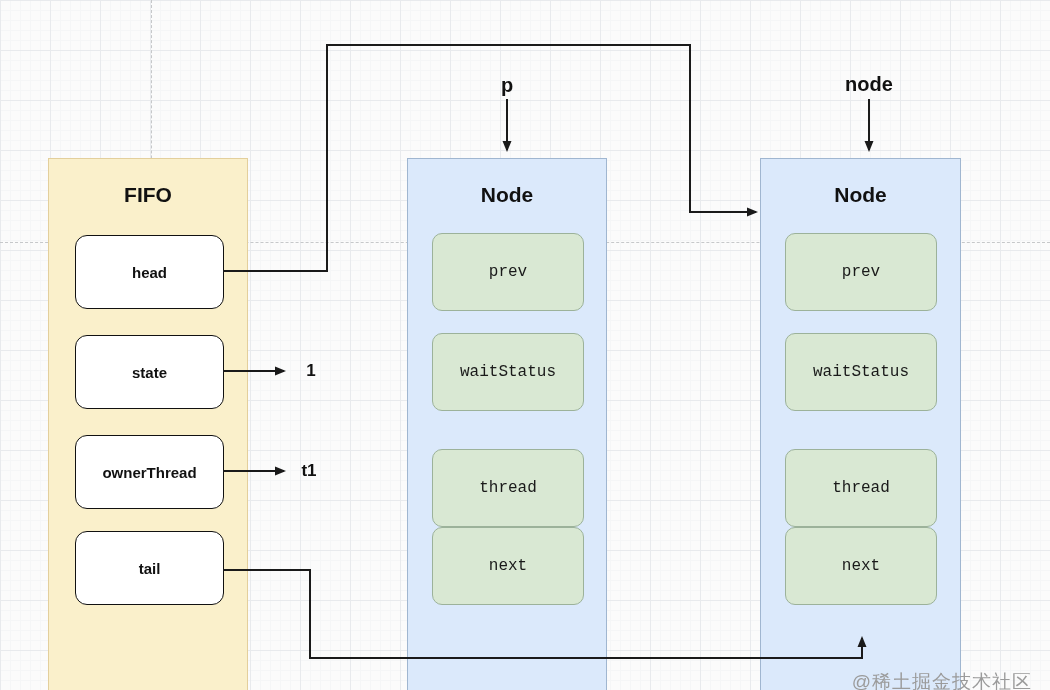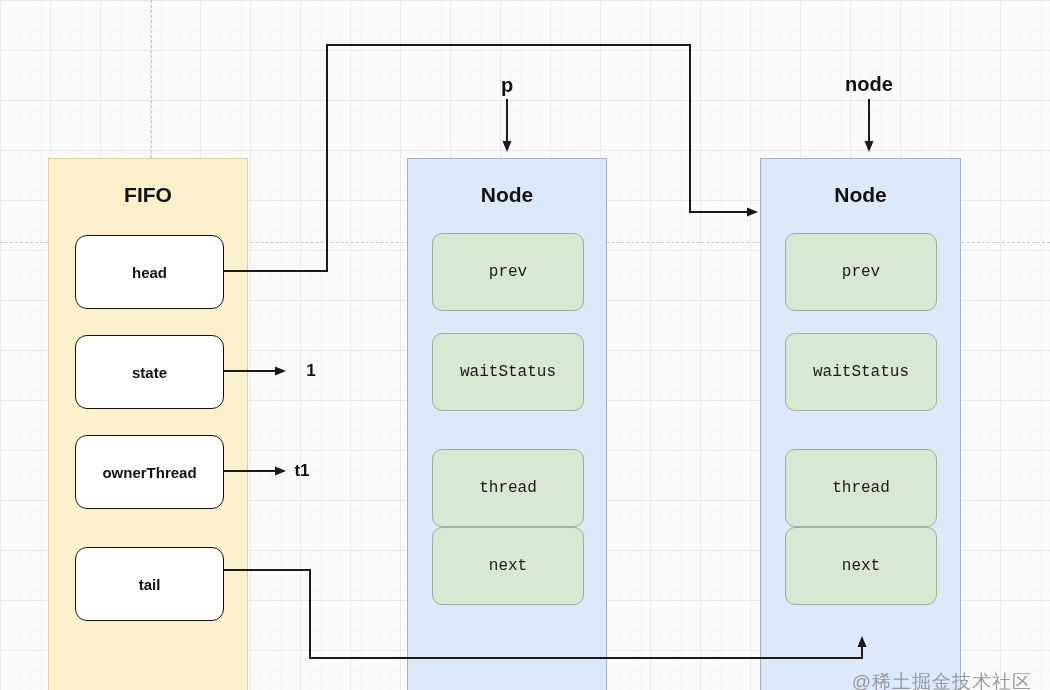--- a/index.html
+++ b/index.html
@@ -74,21 +74,21 @@
     display: flex;
     align-items: center;
     justify-content: center;
     font-size: 15px;
     font-weight: bold;
     color: #111;
   }
   .fifo-field.f0 { top: 76px; }
   .fifo-field.f1 { top: 176px; }
   .fifo-field.f2 { top: 276px; }
-  .fifo-field.f3 { top: 388px; }
+  .fifo-field.f3 { top: 372px; }
 
   .node-field {
     position: absolute;
     left: 24px;
     width: 152px;
     height: 78px;
     background: #d9e8d3;
     border: 1px solid #9cb29a;
     border-radius: 10px;
     box-sizing: border-box;
@@ -118,21 +118,21 @@
     transform: translate(-50%, -50%);
     font-weight: bold;
     color: #111;
     white-space: nowrap;
   }
   .ptr-label { font-size: 20px; }
   .value-label { font-size: 17px; }
   .label-p    { left: 507px; top: 85px; }
   .label-node { left: 869px; top: 84px; }
   .label-one  { left: 311px; top: 371px; }
-  .label-t1   { left: 302px; top: 471px; }
+  .label-t1   { left: 309px; top: 471px; }
 
   .watermark {
     position: absolute;
     z-index: 3;
     right: 18px;
     top: 648px;
     font-size: 19px;
     color: #9b9b9b;
     letter-spacing: 1px;
     margin-top: 21px;

